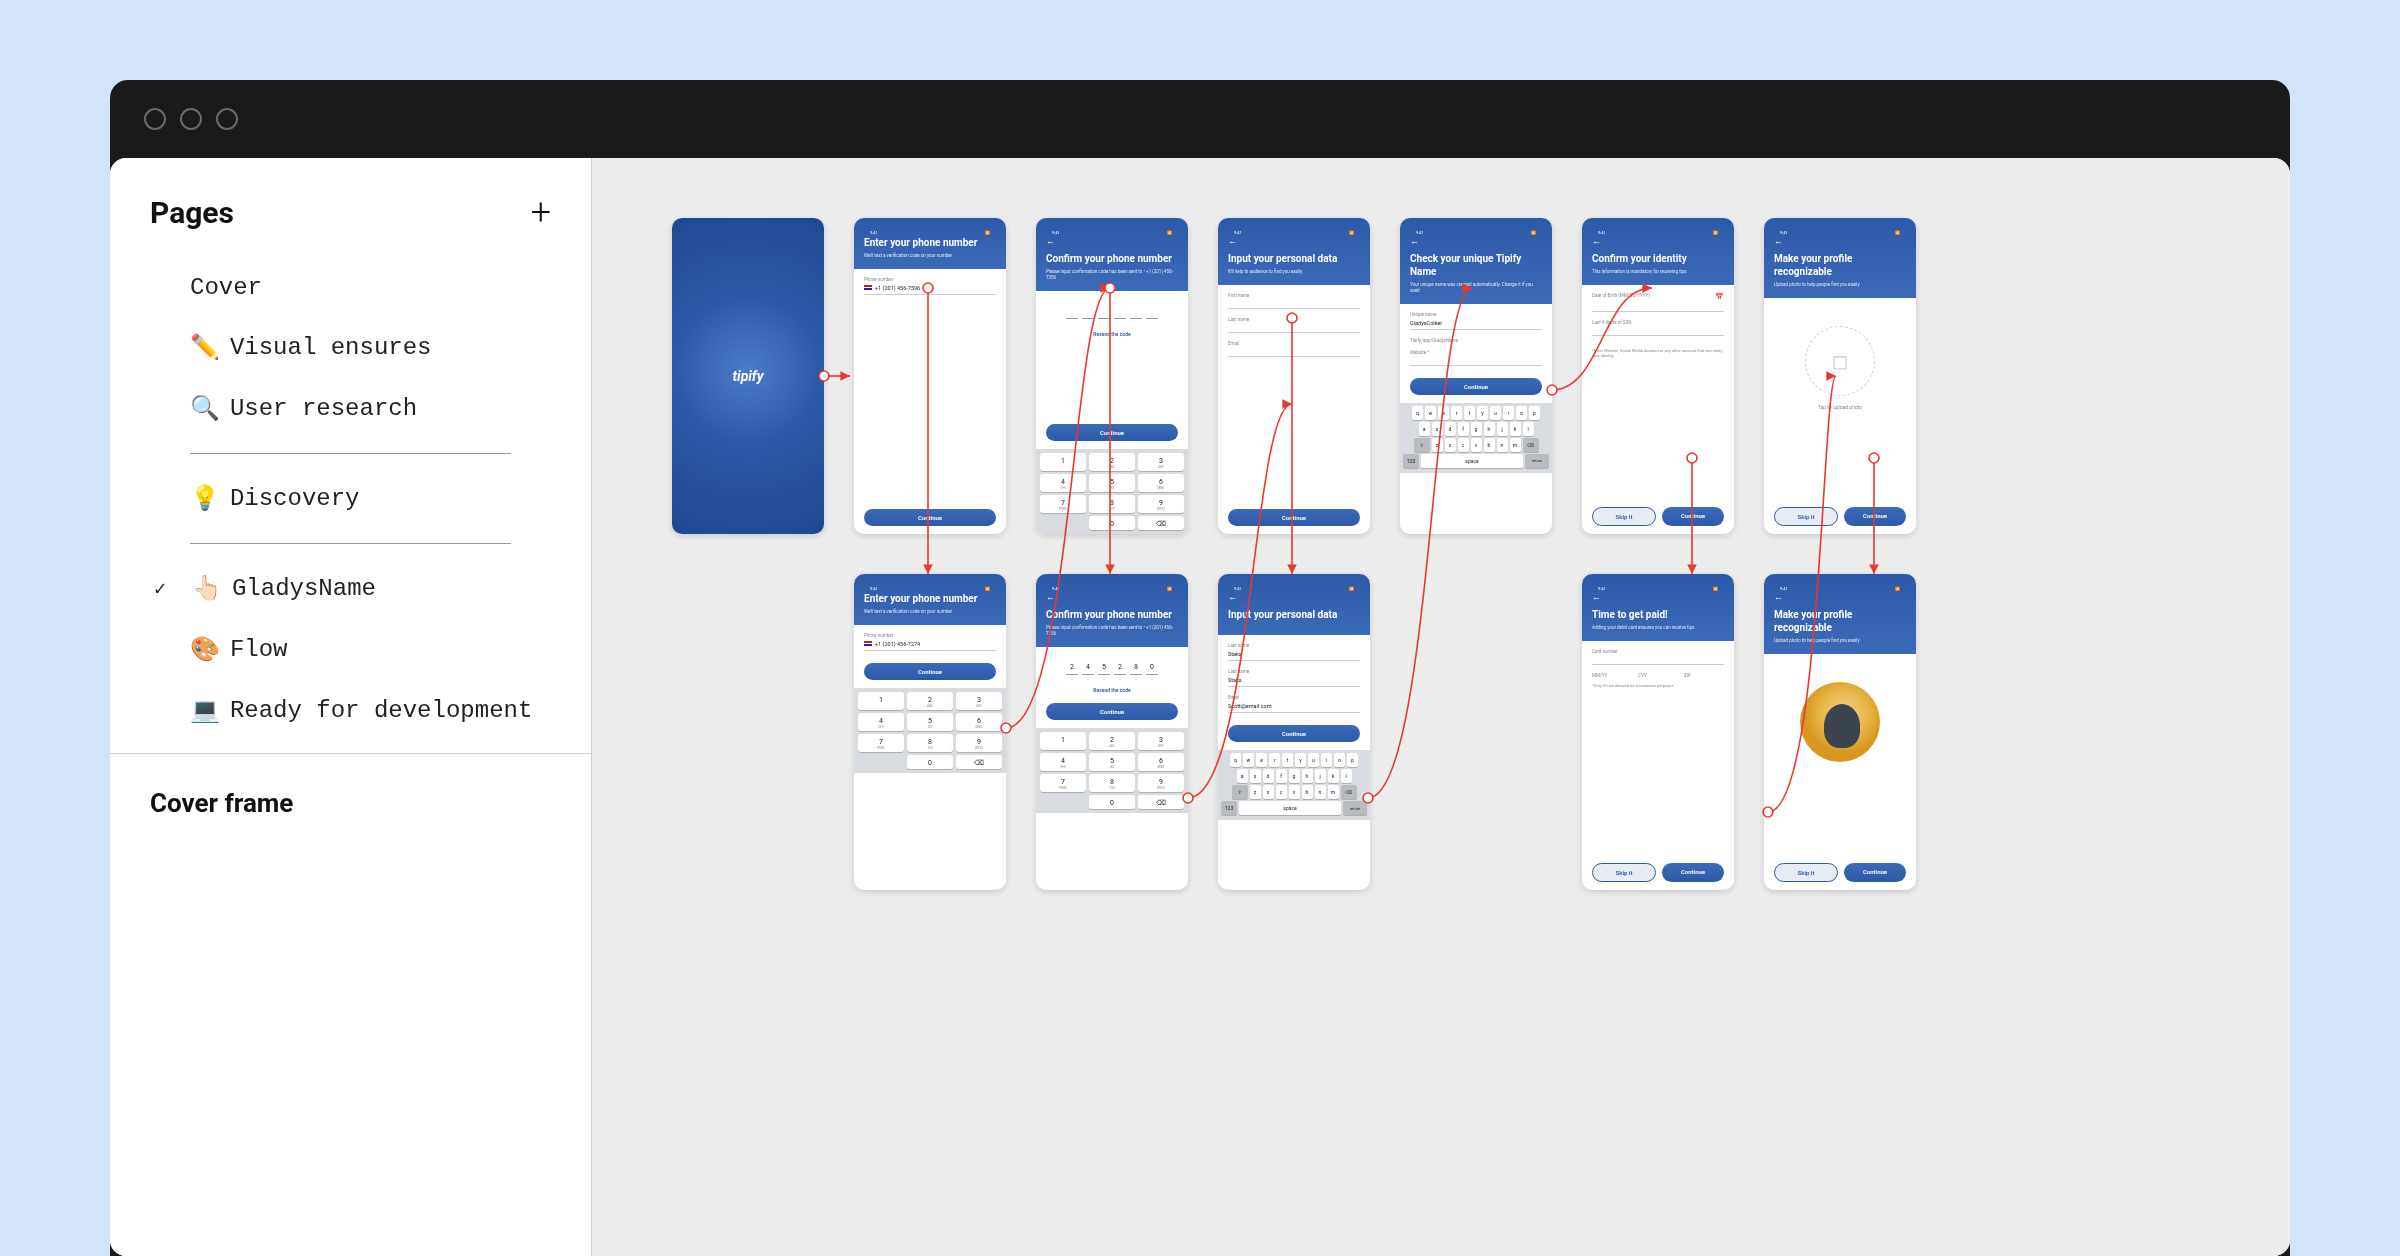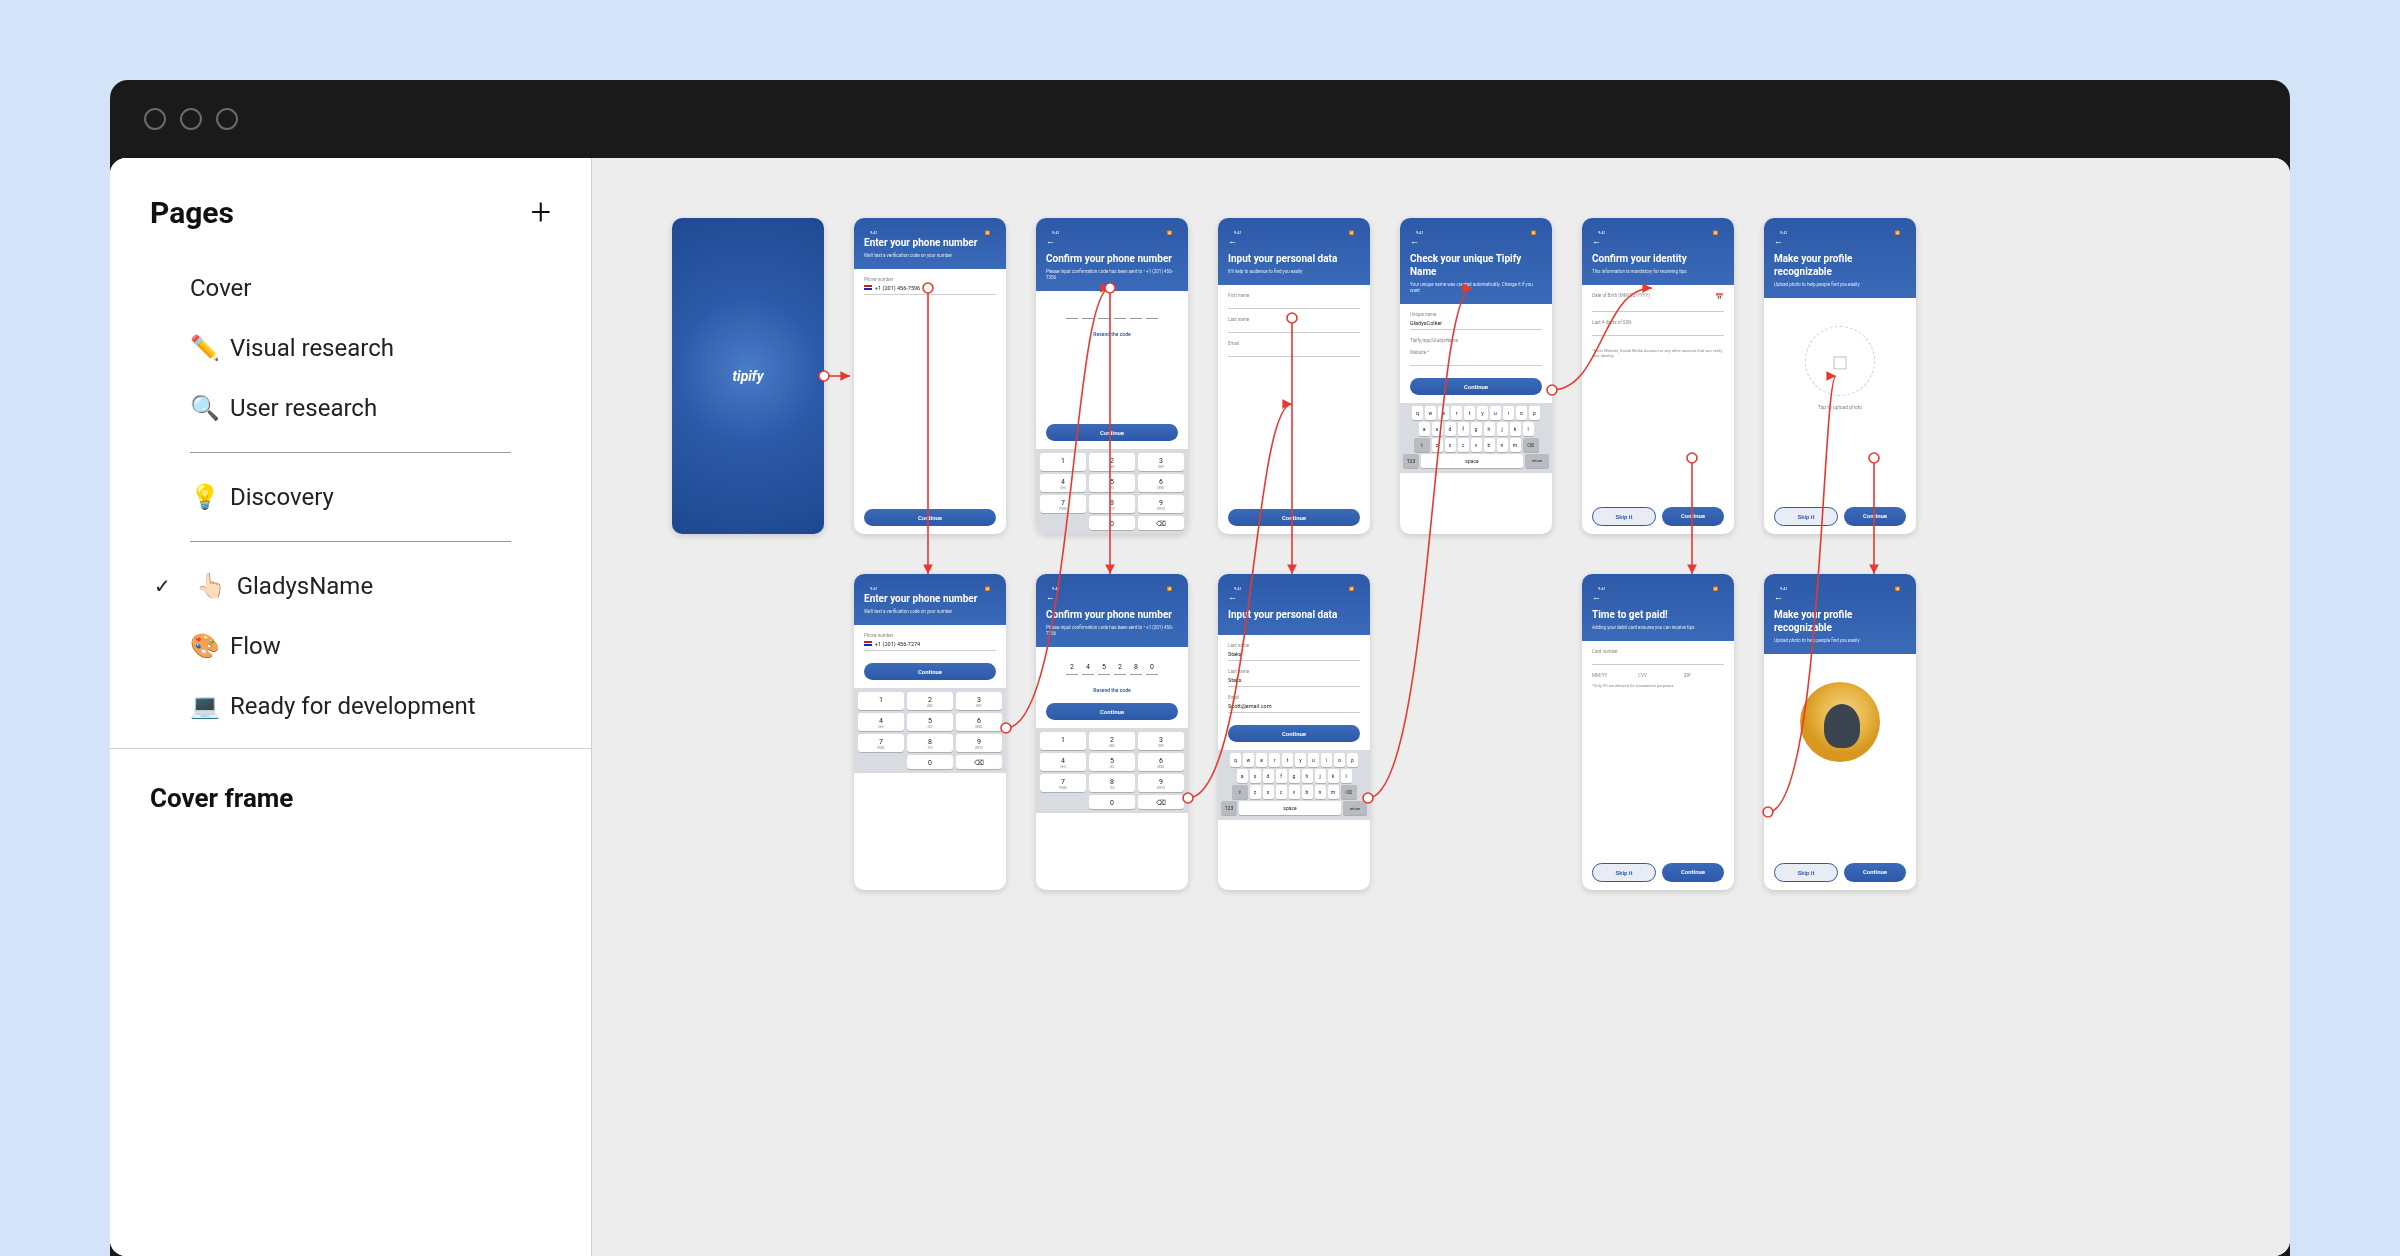--- a/index.html
+++ b/index.html
@@ -55,20 +55,21 @@
 .pages-title { font-size: 30px; font-weight: 700; color: #111; }
 .plus { font-size: 36px; font-weight: 300; color: #111; cursor: pointer; line-height: 1; }
 .page-item {
   padding: 16px 40px 16px 80px;
   font-size: 24px;
   color: #222;
   cursor: pointer;
   display: flex;
   align-items: center;
   gap: 10px;
+  font-family: Liberation Mono, monospace;
 }
 .page-item.with-check {
   padding-left: 44px;
 }
 .check { font-size: 20px; margin-right: 16px; }
 .divider { margin: 14px 80px; border-top: 1.5px solid #999; }
 .bottom-sep { border-top: 1px solid #d0d0d0; margin-top: 12px; }
 .section-title { padding: 34px 40px; font-size: 26px; font-weight: 700; color: #111; }
 
 .canvas {
@@ -214,21 +215,21 @@
       <div class="pages-header">
         <div class="pages-title">Pages</div>
         <div class="plus">+</div>
       </div>
 
       <div class="page-item">
         <span>Cover</span>
       </div>
       <div class="page-item">
         <span>✏️</span>
-        <span>Visual research</span>
+        <span>Visual ensures</span>
       </div>
       <div class="page-item">
         <span>🔍</span>
         <span>User research</span>
       </div>
       <div class="divider"></div>
       <div class="page-item">
         <span>💡</span>
         <span>Discovery</span>
       </div>

